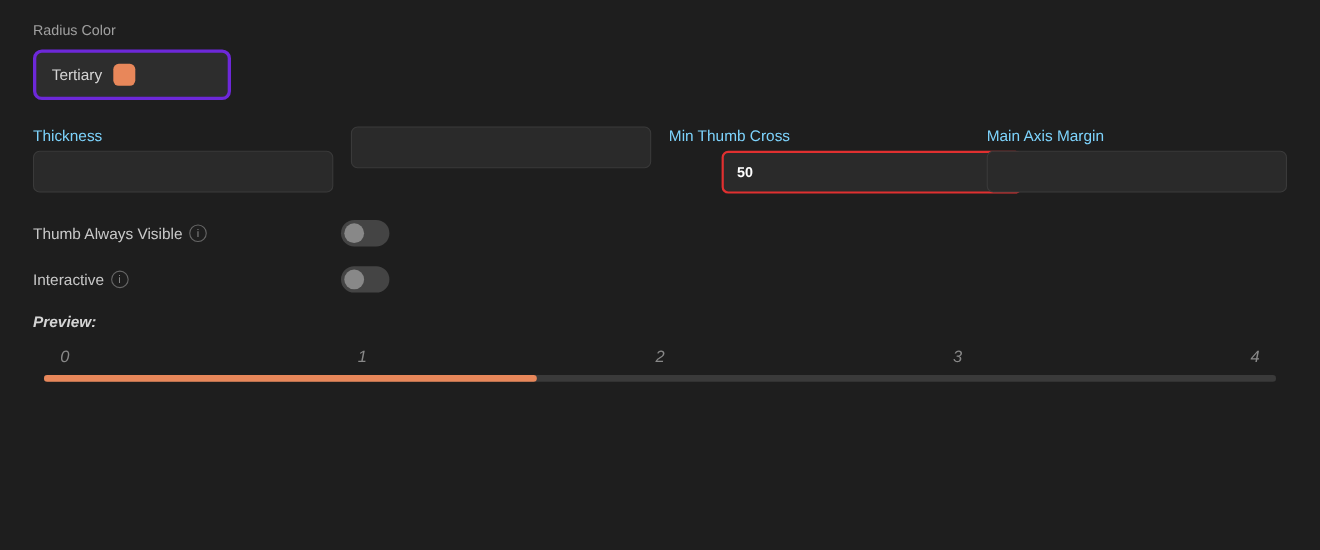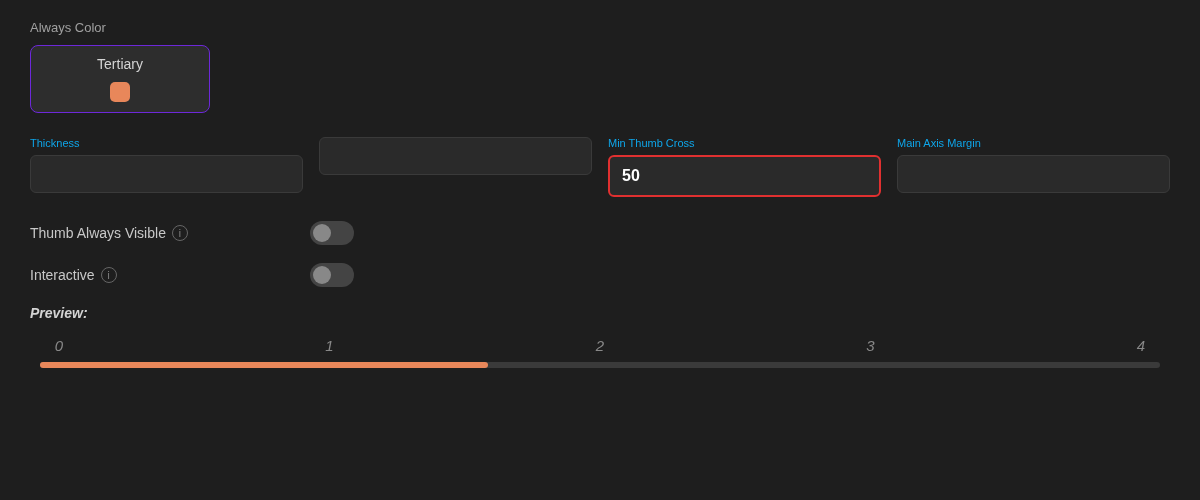--- a/index.html
+++ b/index.html
@@ -26,28 +26,27 @@
       display: flex;
       align-items: center;
       margin-bottom: 24px;
     }
 
     .dropdown-btn {
       display: flex;
       align-items: center;
       gap: 10px;
       background: #2d2d2d;
-      border: 1px solid #6d28d9;
+      border: 3px solid #6d28d9;
       border-radius: 8px;
       padding: 10px 14px;
       color: #d4d4d4;
       font-size: 14px;
       cursor: pointer;
       min-width: 180px;
-      flex-direction: column;
     }
 
     .color-swatch {
       width: 20px;
       height: 20px;
       border-radius: 5px;
       background: #e8875a;
       flex-shrink: 0;
     }
 
@@ -60,40 +59,41 @@
     }
 
     .field-group {
       display: flex;
       flex-direction: column;
       gap: 6px;
       flex: 1;
     }
 
     .field-label {
-      color: #0ea5e9;
-      font-size: 11px;
+      color: #7dd3fc;
+      font-size: 14px;
     }
 
     .field-input {
       background: #2a2a2a;
       border: 1px solid #3a3a3a;
       border-radius: 6px;
       padding: 10px 12px;
       color: #d4d4d4;
       font-size: 14px;
       width: 100%;
       outline: none;
     }
 
     .field-group.highlighted .field-input {
       border: 2px solid #e03030;
       color: #ffffff;
       font-weight: 600;
-      font-size: 16px;
+      font-size: 13px;
+      margin-left: 48px;
     }
 
     .field-group.highlighted {
       outline: none;
     }
 
     
     .toggle-row {
       display: flex;
       align-items: center;
@@ -192,21 +192,21 @@
       height: 100%;
       background: #e8875a;
       border-radius: 3px;
       width: 40%;
     }
   </style>
 </head>
 <body>
 
 <div>
-  <div class="section-label">Always Color</div>
+  <div class="section-label">Radius Color</div>
   <div class="thumb-color-row">
     <div class="dropdown-btn">
       <span>Tertiary</span>
       <div class="color-swatch"></div>
     </div>
   </div>
 </div>
 
 <div class="fields-row">
   <div class="field-group">

